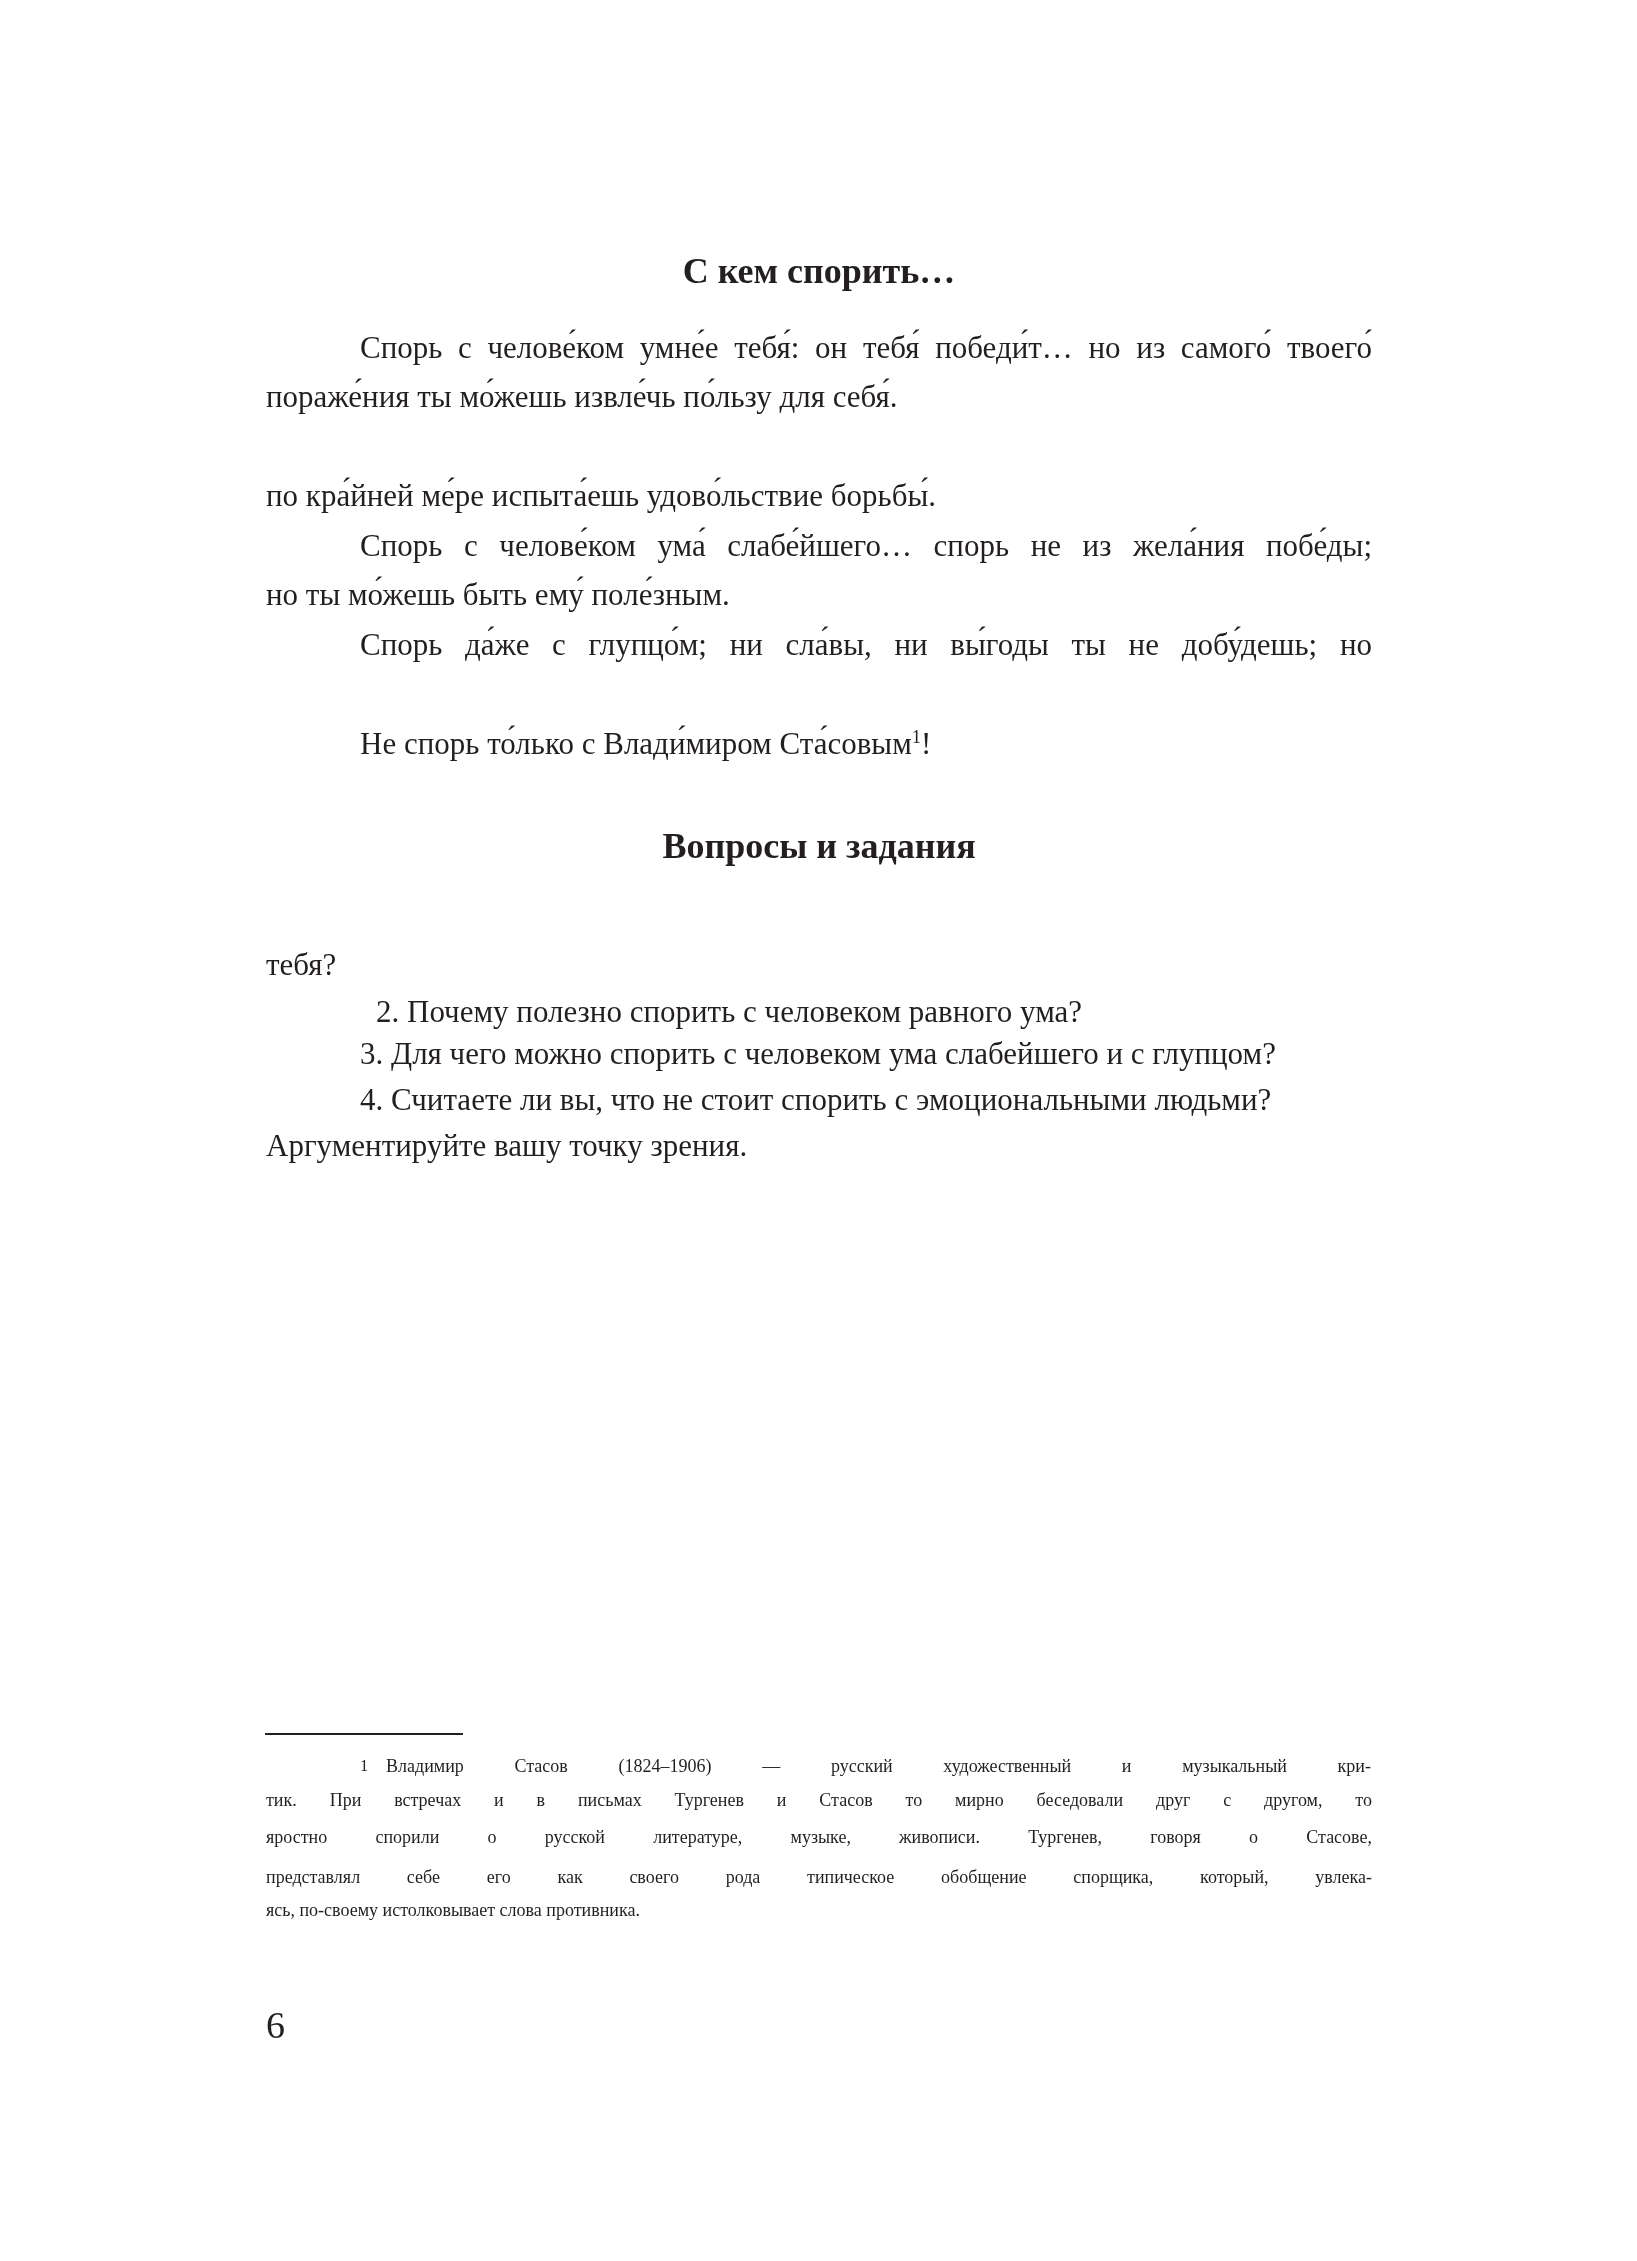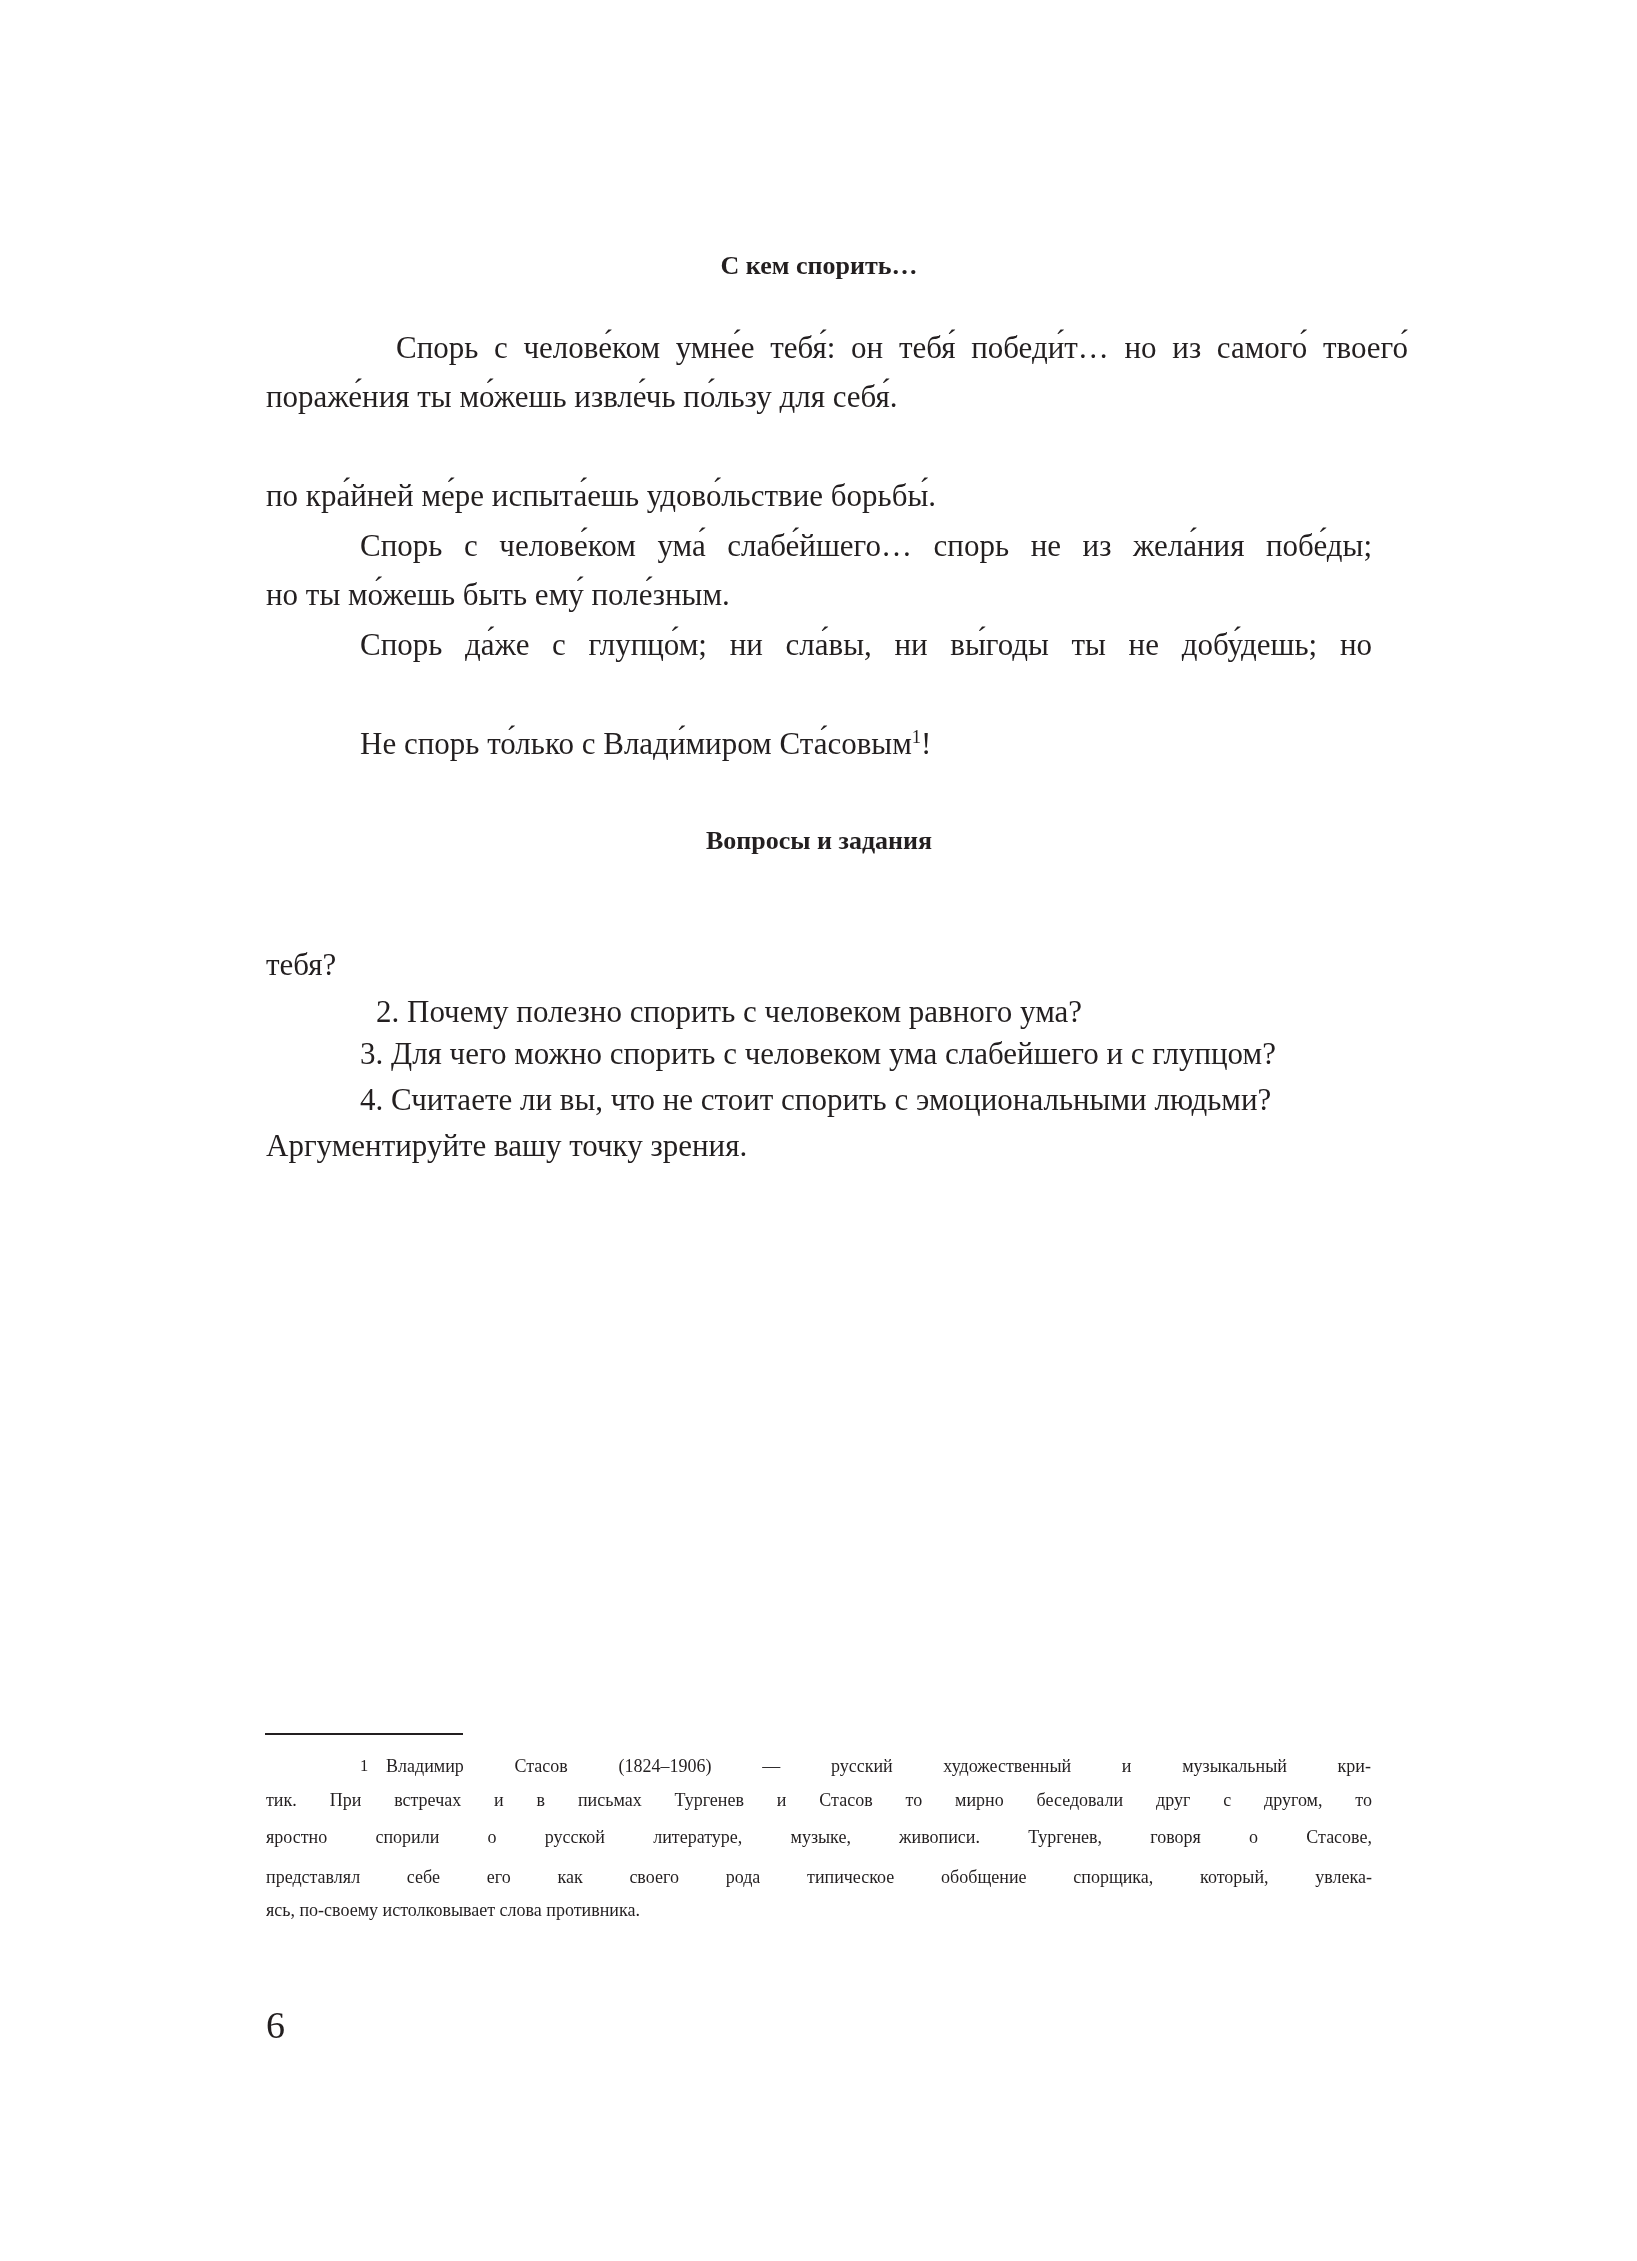--- a/index.html
+++ b/index.html
@@ -1,37 +1,37 @@
 <!DOCTYPE html>
 <html style="font-size:10.6px"><head>
 <meta charset="utf-8">
 <style>
   html, body { margin: 0; padding: 0; background: #ffffff; }
   body { width: 1638px; height: 2261px; position: relative; overflow: hidden; }
   .page { position: absolute; left: 0; top: 0; width: 1638px; height: 2261px; background: #fff; color: #231f20; font-family: "Liberation Serif", "DejaVu Serif", serif; }
   .ln { position: absolute; left: 266px; width: 1106px; white-space: nowrap; font-size: 31px; line-height: 1; }
   .ln.j { text-align: justify; text-align-last: justify; white-space: normal; }
   .ln.ind { left: 360px; width: 1012px; }
-  .head { position: absolute; left: 266px; width: 1106px; text-align: center; font-weight: bold; font-size: 26px; line-height: 1; }
+  .head { position: absolute; left: 266px; width: 1106px; text-align: center; font-weight: bold; font-size: 36px; line-height: 1; }
   .fn { position: absolute; left: 266px; width: 1106px; white-space: nowrap; font-size: 18px; line-height: 1; }
   .fn.j { text-align: justify; text-align-last: justify; white-space: normal; }
   .fn.ind { left: 386px; width: 985px; }
   .fnmark { position: absolute; left: 360px; font-size: 16.5px; line-height: 1; }
   .sup { font-size: 60%; vertical-align: 0.6em; line-height: 0; }
   .rule { position: absolute; left: 265px; top: 1733px; width: 198px; height: 2px; background: #231f20; }
   .pagenum { position: absolute; left: 266px; font-size: 38px; line-height: 1; }
 </style>
 </head>
 <body>
 
 <div class="page">
 
   <div class="head" style="top:253px;">С кем спорить…</div>
 
-  <div class="ln ind j" style="top:332px;margin-left:36px;">Спорь с челове́ком умне́е тебя́: он тебя́ победи́т… но из самого́ твоего́</div>
+  <div class="ln ind j" style="top:332px;">Спорь с челове́ком умне́е тебя́: он тебя́ победи́т… но из самого́ твоего́</div>
   <div class="ln" style="top:381px;">пораже́ния ты мо́жешь извле́чь по́льзу для себя́.</div>
   <div class="ln" style="top:480px;">по кра́йней ме́ре испыта́ешь удово́льствие борьбы́.</div>
   <div class="ln ind j" style="top:530px;">Спорь с челове́ком ума́ слабе́йшего… спорь не из жела́ния побе́ды;</div>
   <div class="ln" style="top:579px;">но ты мо́жешь быть ему́ поле́зным.</div>
   <div class="ln ind j" style="top:629px;">Спорь да́же с глупцо́м; ни сла́вы, ни вы́годы ты не добу́дешь; но</div>
   <div class="ln ind" style="top:728px;"><span>Не спорь то́лько с Влади́миром Ста́совым</span><span class="sup">1</span><span>!</span></div>
 
   <div class="head" style="top:828px;">Вопросы и задания</div>
 
   <div class="ln" style="top:949px;">тебя?</div>

